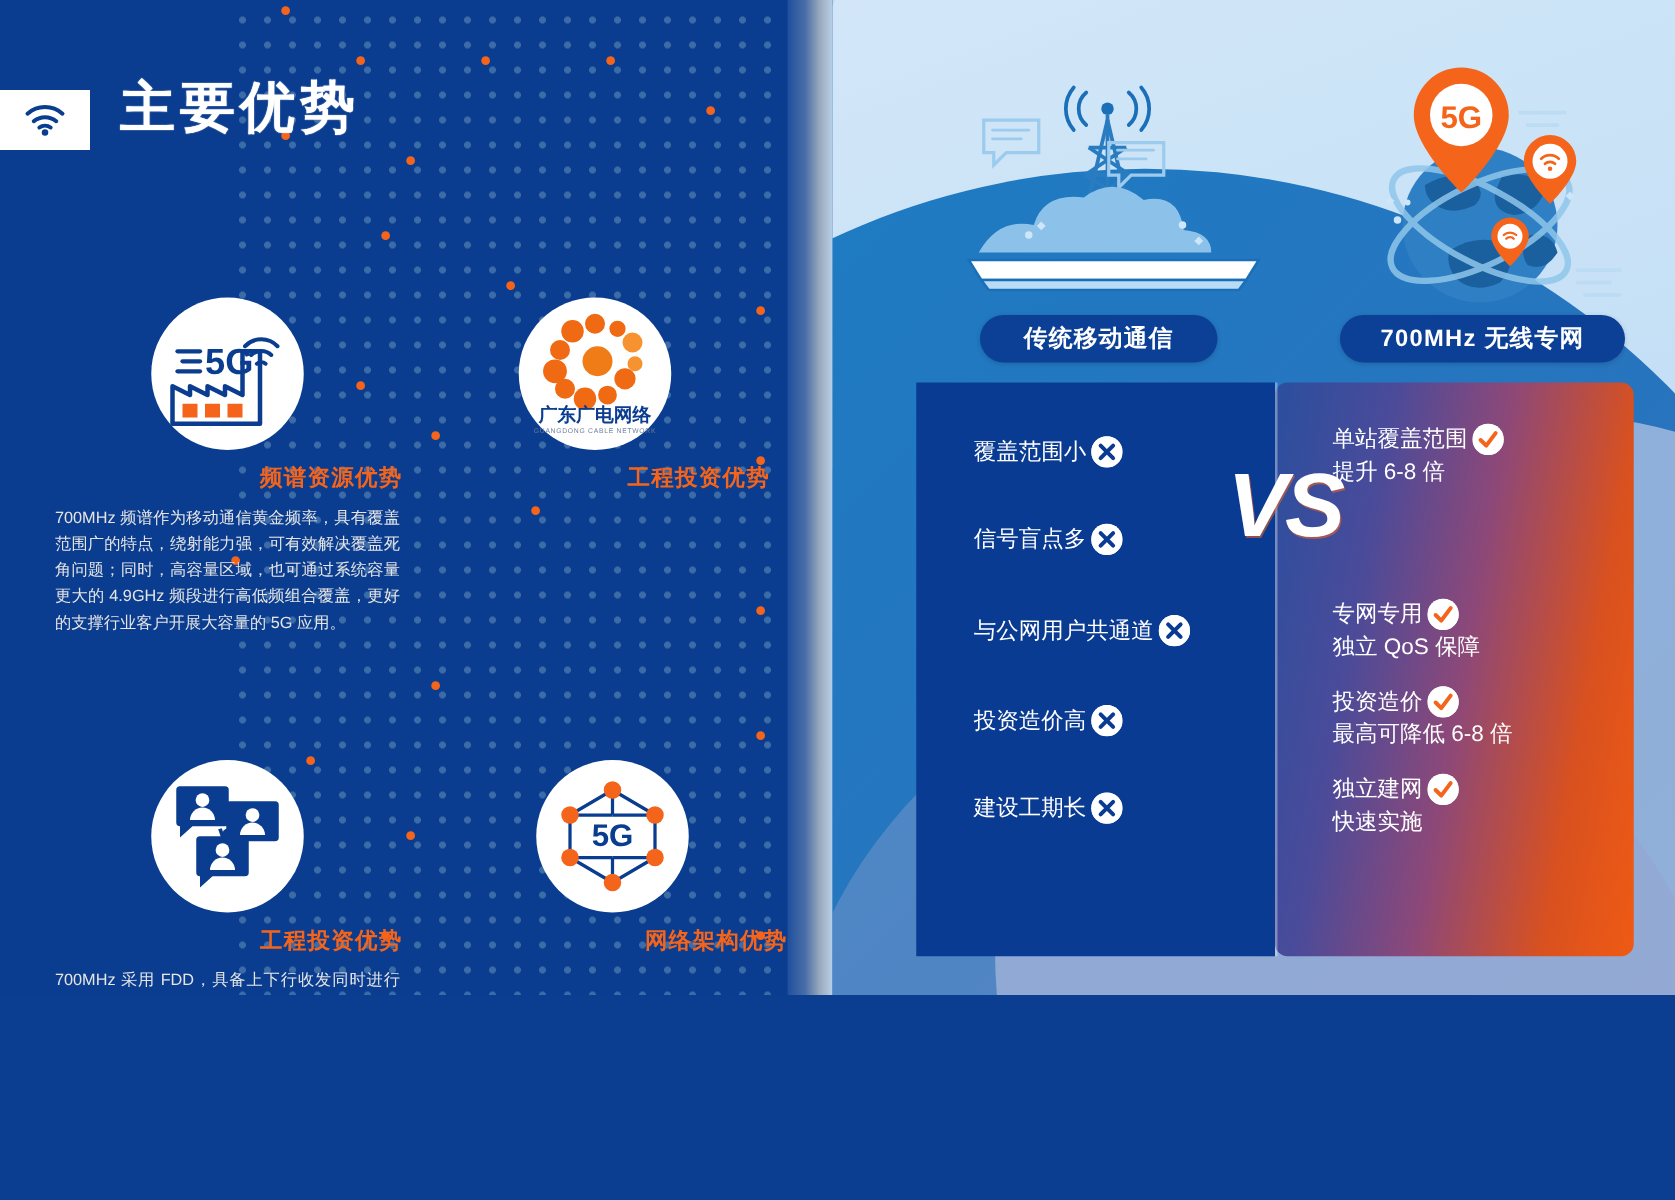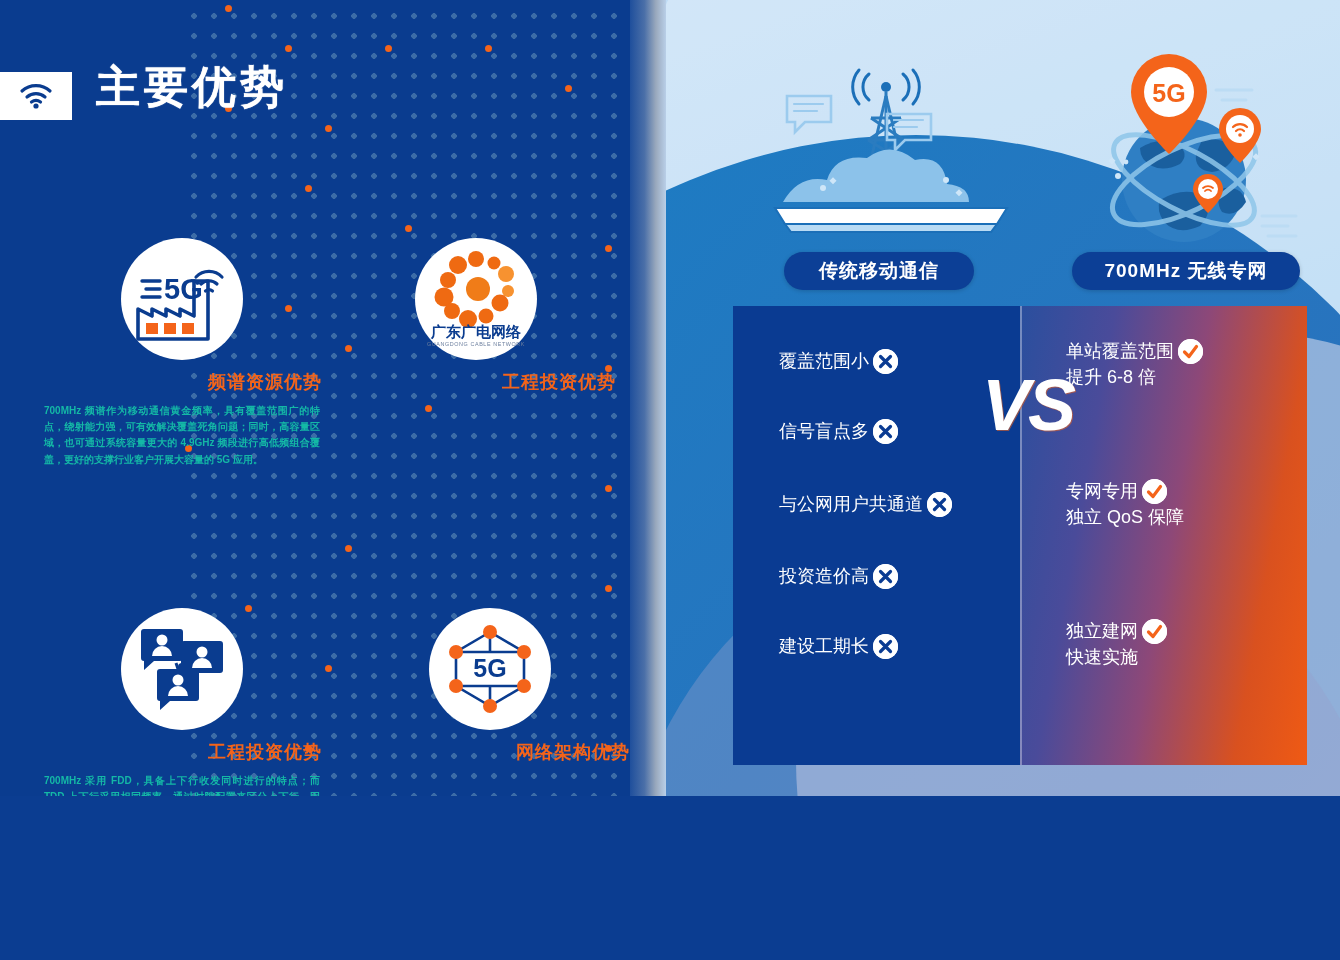--- a/index.html
+++ b/index.html
@@ -48,23 +48,23 @@
   .card-icon {
     width:122px; height:122px; border-radius:50%; background:#ffffff;
     margin:0 auto; display:flex; align-items:center; justify-content:center;
     position:relative;
   }
   .card-title {
     text-align:right; color:#f4641a; font-size:18px; font-weight:bold;
     margin-top:10px; letter-spacing:1px;
   }
   .card-body {
-    color:#14b8a6; font-size:10px; line-height:1.62;
+    color:#e5e5e5; font-size:13px; line-height:1.62;
     text-align:justify; text-align-last:left;
-    margin-top:9px; padding:0 2px;font-weight:bold;
+    margin-top:9px; padding:0 2px;
   }
 
   #card-1 { left:42px; top:238px; }
   #card-2 { left:336px; top:238px; }
   #card-3 { left:42px; top:608px; }
   #card-4 { left:350px; top:608px; }
 
   
   #right-panel {
     position:absolute; left:666px; top:0; width:674px; height:960px;
@@ -102,20 +102,21 @@
     display:flex;
   }
   #col-left {
     width:287px; height:100%; background:#0a3b92;
     position:relative;
   }
   #col-right {
     width:287px; height:100%;
     background:linear-gradient(100deg,#2a4f9e 0%,#4a4b9a 26%,#8d4878 52%,#d9511f 80%,#ef5a14 100%);
     position:relative;
+    border-radius:10px;
   }
   #col-sep {
     position:absolute; left:287px; top:0; width:2px; height:100%;
     background:rgba(255,255,255,.35);
   }
   #vs {
     position:absolute; left:240px; top:20px; width:110px;
     text-align:center; font-size:72px; font-weight:bold; color:#ffffff;
     font-style:italic; letter-spacing:-2px; z-index:5;
     text-shadow:1px 1px 0 rgba(244,100,26,.55);
@@ -462,20 +463,32 @@
             <span>专网专用</span>
             <span class="badge-v">
               <svg width="25" height="25" viewBox="0 0 25 25">
                   <circle cx="12.5" cy="12.5" r="12.5" fill="#fff"></circle>
               <path d="M6.5 13 L11 17.5 L18.5 7.5" stroke="#f4641a" stroke-width="3.2" fill="none" stroke-linecap="round" stroke-linejoin="round"></path>
                 </svg>
             </span>
           </div>
           <div class="r2">独立 QoS 保障</div>
         </div>
+        <div class="row rrow" style="top:242px">
+          <div class="r1">
+            <span>投资造价</span>
+            <span class="badge-v">
+              <svg width="25" height="25" viewBox="0 0 25 25">
+                  <circle cx="12.5" cy="12.5" r="12.5" fill="#fff"></circle>
+              <path d="M6.5 13 L11 17.5 L18.5 7.5" stroke="#f4641a" stroke-width="3.2" fill="none" stroke-linecap="round" stroke-linejoin="round"></path>
+                </svg>
+            </span>
+          </div>
+          <div class="r2">最高可降低 6-8 倍</div>
+        </div>
         <div class="row rrow" style="top:312px">
           <div class="r1">
             <span>独立建网</span>
             <span class="badge-v">
               <svg width="25" height="25" viewBox="0 0 25 25">
                   <circle cx="12.5" cy="12.5" r="12.5" fill="#fff"></circle>
               <path d="M6.5 13 L11 17.5 L18.5 7.5" stroke="#f4641a" stroke-width="3.2" fill="none" stroke-linecap="round" stroke-linejoin="round"></path>
                 </svg>
             </span>
           </div>

